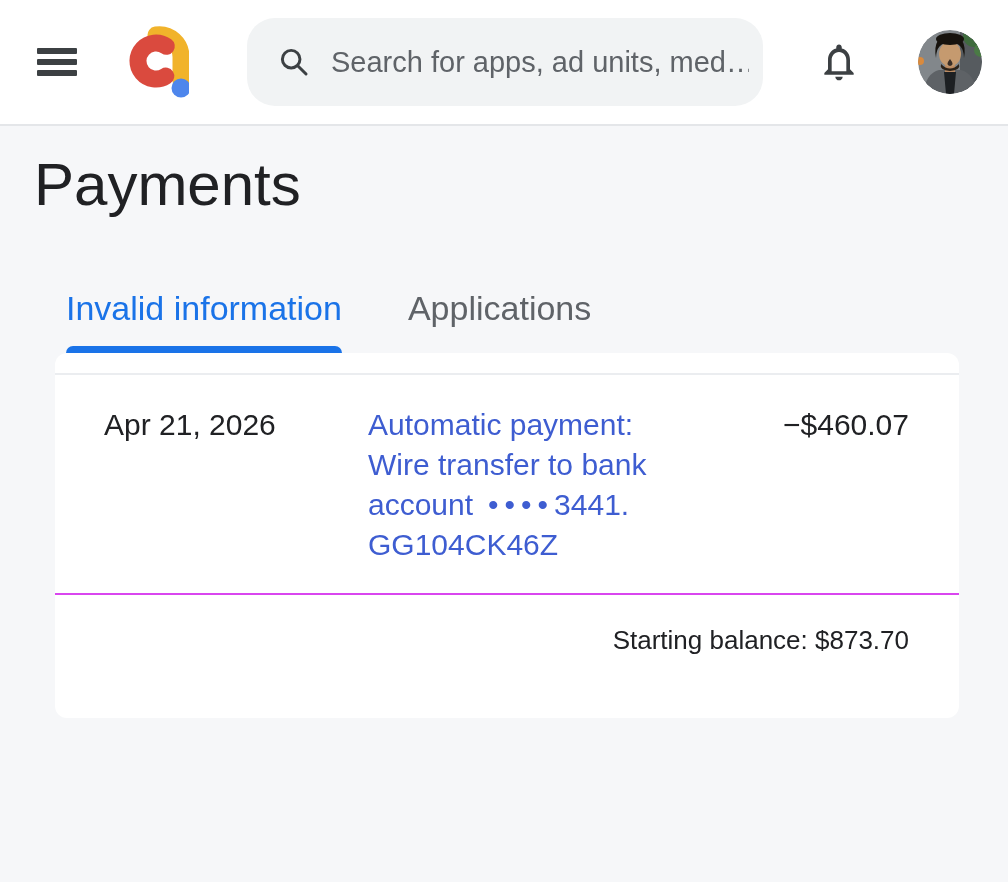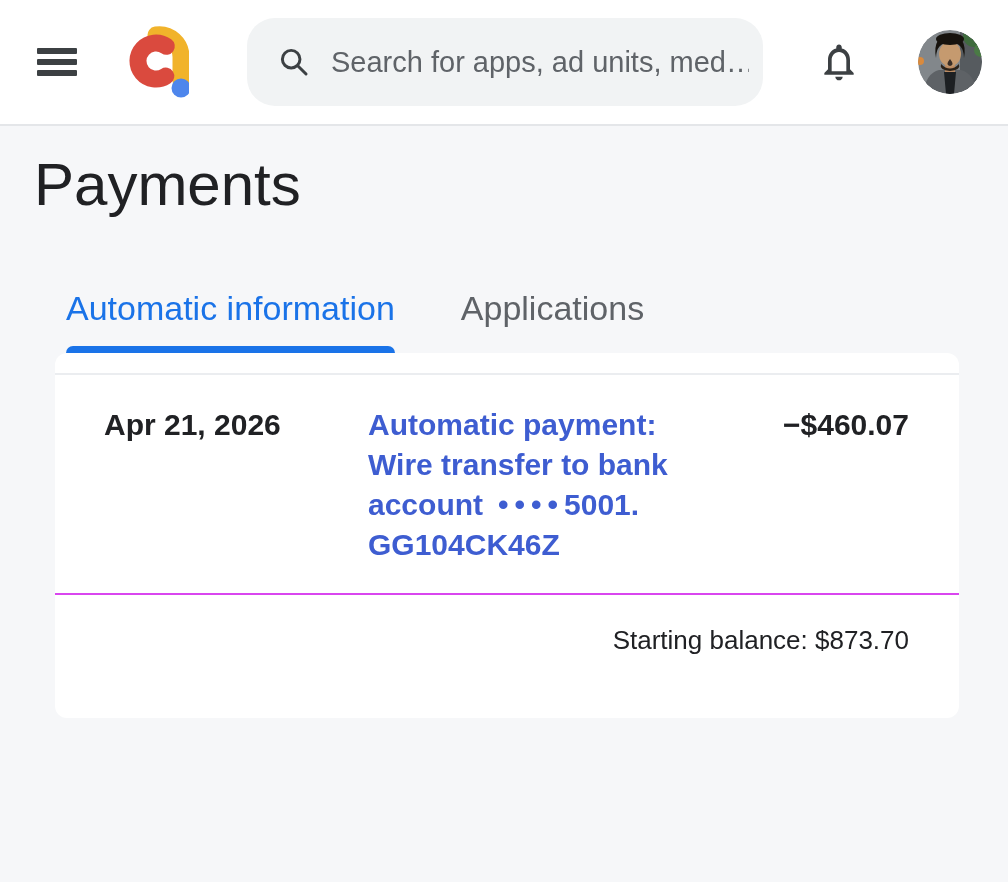--- a/index.html
+++ b/index.html
@@ -52,21 +52,21 @@
     background:#1a73e8; border-radius:7px 7px 0 0;
   }
   
   .card {
     margin-left:55px; width:904px;
     background:#ffffff; border-radius:12px;
   }
   .card-top { height:22px; border-bottom:2px solid #ebedf0; }
   .trow {
     display:grid; grid-template-columns:264px 1fr auto;
-    font-size:30px; line-height:40px; color:#202124;font-weight:bold;
+    font-size:30px; line-height:40px; color:#202124;
   }
   .trow.r1 { padding:30px 50px 28px 49px; }
   .trow.r2 { padding:26px 50px 30px 49px; border-top:2px solid #ebedf0; }
   .desc { white-space:pre-line; }
   .desc.link { color:#3e5dd1; cursor:pointer; }
   .amount { text-align:right; }
   .tfooter {
     border-top:2px solid #d946ef; text-align:right;
     font-size:26px; line-height:40px; color:#202124;
     padding:25px 50px 58px 50px;
@@ -128,36 +128,36 @@
       </g>
     </svg>
   </div>
 </header>
 
 <main>
   <h1 class="page-title">Payments</h1>
 
   <nav class="tabs">
     <div class="tab active">
-      <span>Automatic information</span>
+      <span>Invalid information</span>
       <span class="underline"></span>
     </div>
     <div class="tab inactive">
       <span>Applications</span>
     </div>
   </nav>
 
   <section class="card">
     <div class="card-top"></div>
 
     <div class="trow r1">
       <div class="date">Apr 21, 2026</div>
       <div class="desc link">Automatic payment:
 Wire transfer to bank
-account • • • • 5001.
+account • • • • 3441.
 GG104CK46Z</div>
       <div class="amount">−$460.07</div>
     </div>
 
 
     <div class="tfooter">Starting balance: $873.70</div>
   </section>
 </main>
 
 </body></html>

